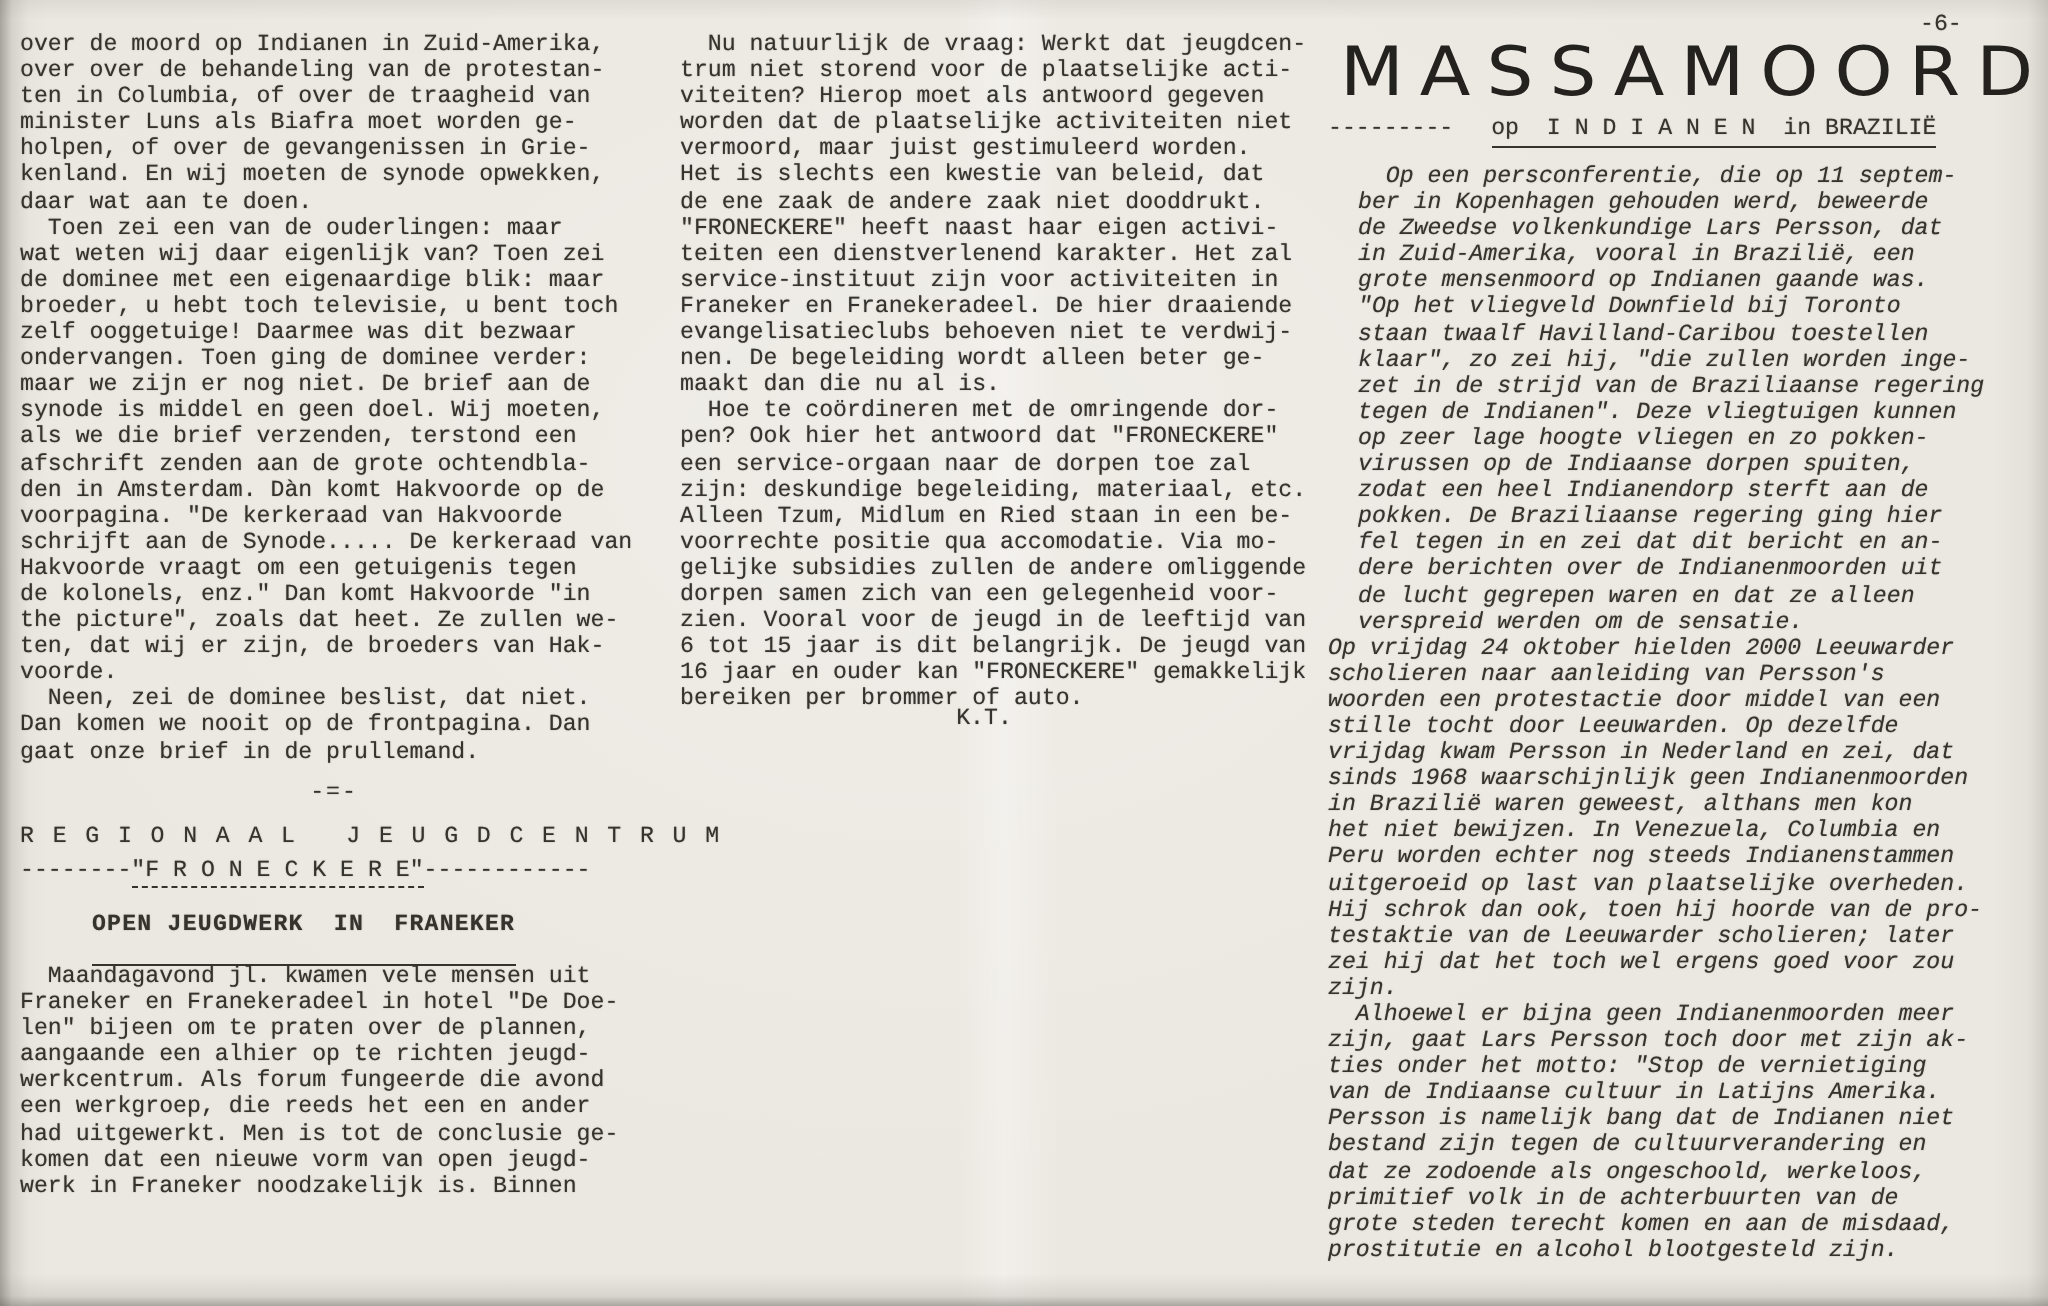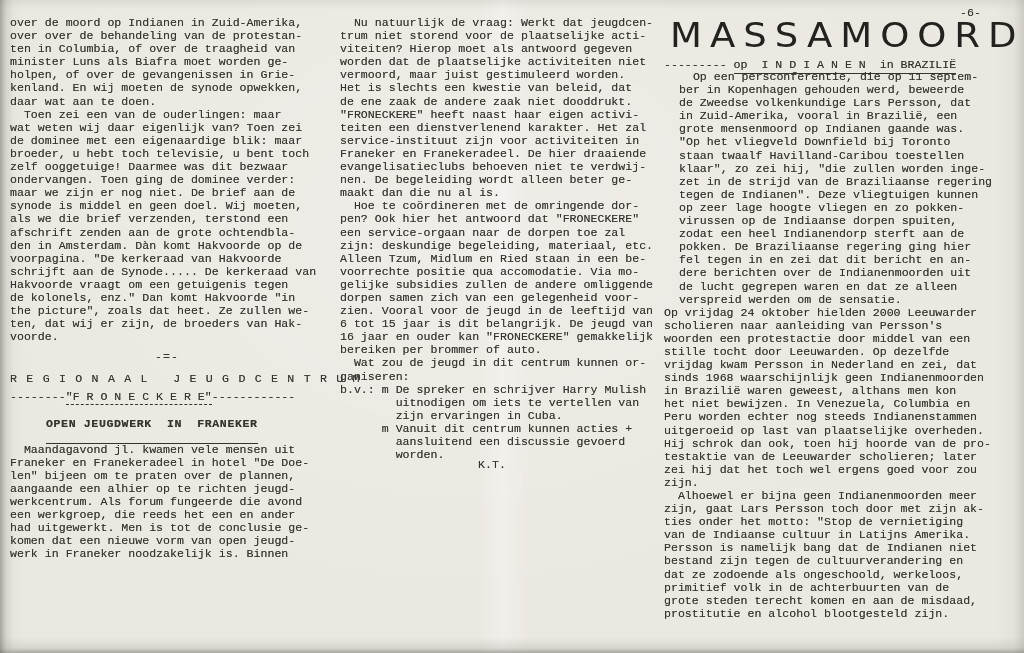--- a/index.html
+++ b/index.html
@@ -22,39 +22,39 @@
   }
   .tw{
     font-family:"Liberation Mono",monospace;
     font-size:11.6px;line-height:13.1px;
     white-space:pre;margin:0;
     text-shadow:0 0 0.6px rgba(55,53,47,0.55);
   }
   .col{position:absolute;top:16px;}
   .col1{left:10px;width:314px;}
   .col2{left:340px;width:326px;}
-  .col3{left:664px;width:344px;top:70px;}
+  .col3{left:664px;width:344px;top:82px;font-style:italic;}
   .divider{ text-align:center; margin:7px 0 8px 0; letter-spacing:1px;}
   .sec-title{letter-spacing:1.2px;margin:9px 0 4px 0;}
   .sec-sub{margin:0 0 14px 0;}
   .dash-underline{border-bottom:1.4px dashed #35332d;padding-bottom:1px;}
   .sub-heading{margin:0 0 13px 36px;font-weight:bold;letter-spacing:0.6px;}
   .sub-heading .u{border-bottom:1.2px solid #35332d;padding-bottom:13px;}
   .signature{text-align:center;padding-right:22px;margin-top:-3px;}
   .indent-block{padding-left:15px;}
   .page-number{position:absolute;top:6px;left:960px;}
   .massa-title{
     position:absolute;top:16px;left:670px;width:340px;
     font-family:"DejaVu Sans",sans-serif;
     font-size:37px;font-weight:400;letter-spacing:8px;
     color:#24221e;transform:scaleY(0.92);transform-origin:top left;
     white-space:nowrap;
   }
   .massa-sub{position:absolute;top:58px;left:664px;}
-  .massa-sub .u{border-bottom:1.3px solid #35332d;padding-bottom:2px;}
+  .massa-sub .u{border-bottom:1.3px solid #35332d;padding-bottom:2px;margin-left:12px;}
 </style>
 </head>
 <body>
 
 <div class="page">
 
   <div class="tw page-number">-6-</div>
 
   <div class="col col1">
     <p class="tw">over de moord op Indianen in Zuid-Amerika,
@@ -75,20 +75,23 @@
 als we die brief verzenden, terstond een
 afschrift zenden aan de grote ochtendbla-
 den in Amsterdam. Dàn komt Hakvoorde op de
 voorpagina. "De kerkeraad van Hakvoorde
 schrijft aan de Synode..... De kerkeraad van
 Hakvoorde vraagt om een getuigenis tegen
 de kolonels, enz." Dan komt Hakvoorde "in
 the picture", zoals dat heet. Ze zullen we-
 ten, dat wij er zijn, de broeders van Hak-
 voorde.</p>
+    <p class="tw">  Neen, zei de dominee beslist, dat niet.
+Dan komen we nooit op de frontpagina. Dan
+gaat onze brief in de prullemand.</p>
     <div class="tw divider">-=-</div>
     <div class="tw sec-title">R E G I O N A A L   J E U G D C E N T R U M</div>
     <div class="tw sec-sub"><span>--------</span><span class="dash-underline">"F R O N E C K E R E"</span><span>------------</span></div>
     <div class="tw sub-heading"><span class="u">OPEN JEUGDWERK  IN  FRANEKER</span></div>
     <p class="tw">  Maandagavond jl. kwamen vele mensen uit
 Franeker en Franekeradeel in hotel "De Doe-
 len" bijeen om te praten over de plannen,
 aangaande een alhier op te richten jeugd-
 werkcentrum. Als forum fungeerde die avond
 een werkgroep, die reeds het een en ander
@@ -117,28 +120,20 @@
 een service-orgaan naar de dorpen toe zal
 zijn: deskundige begeleiding, materiaal, etc.
 Alleen Tzum, Midlum en Ried staan in een be-
 voorrechte positie qua accomodatie. Via mo-
 gelijke subsidies zullen de andere omliggende
 dorpen samen zich van een gelegenheid voor-
 zien. Vooral voor de jeugd in de leeftijd van
 6 tot 15 jaar is dit belangrijk. De jeugd van
 16 jaar en ouder kan "FRONECKERE" gemakkelijk
 bereiken per brommer of auto.</p>
-    <p class="tw">  Wat zou de jeugd in dit centrum kunnen or-
-ganiseren:
-b.v.: m De spreker en schrijver Harry Mulish
-        uitnodigen om iets te vertellen van
-        zijn ervaringen in Cuba.
-      m Vanuit dit centrum kunnen acties +
-        aansluitend een discussie gevoerd
-        worden.</p>
     <div class="tw signature">K.T.</div>
   </div>
 
   <div class="massa-title">MASSAMOORD</div>
   <div class="tw massa-sub"><span>--------- </span><span class="u">op  I N D I A N E N  in BRAZILIË</span></div>
 
   <div class="col col3">
     <p class="tw indent-block">  Op een persconferentie, die op 11 septem-
 ber in Kopenhagen gehouden werd, beweerde
 de Zweedse volkenkundige Lars Persson, dat

